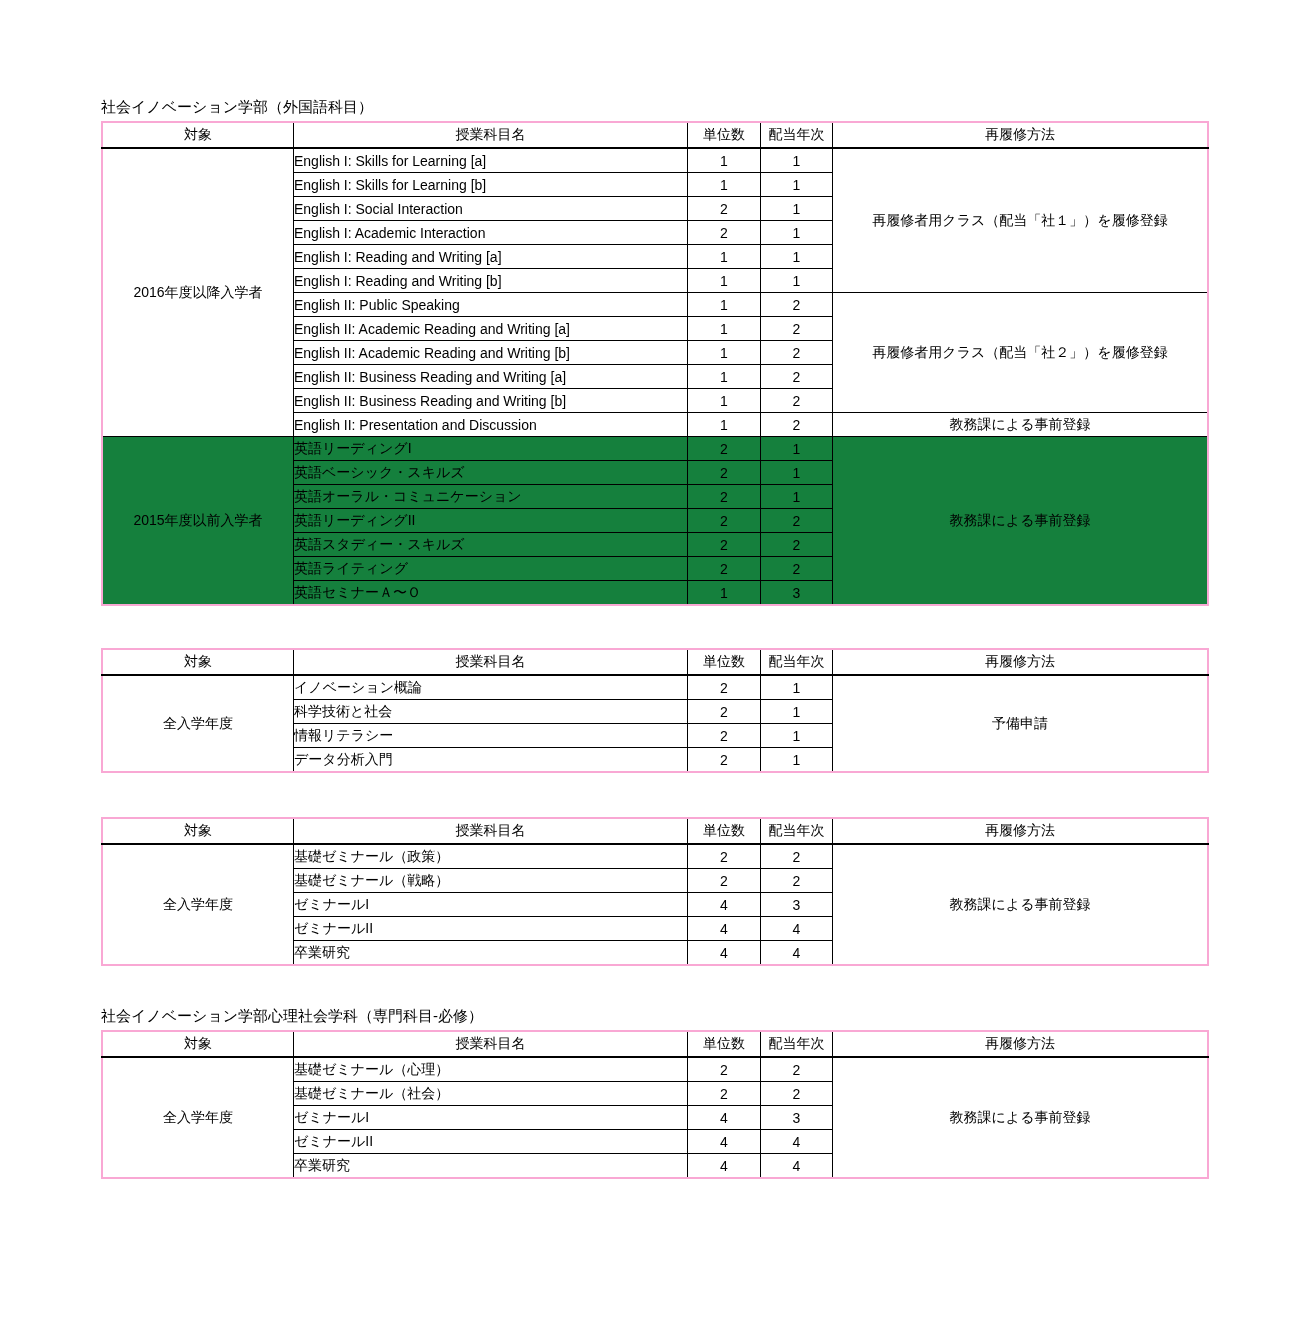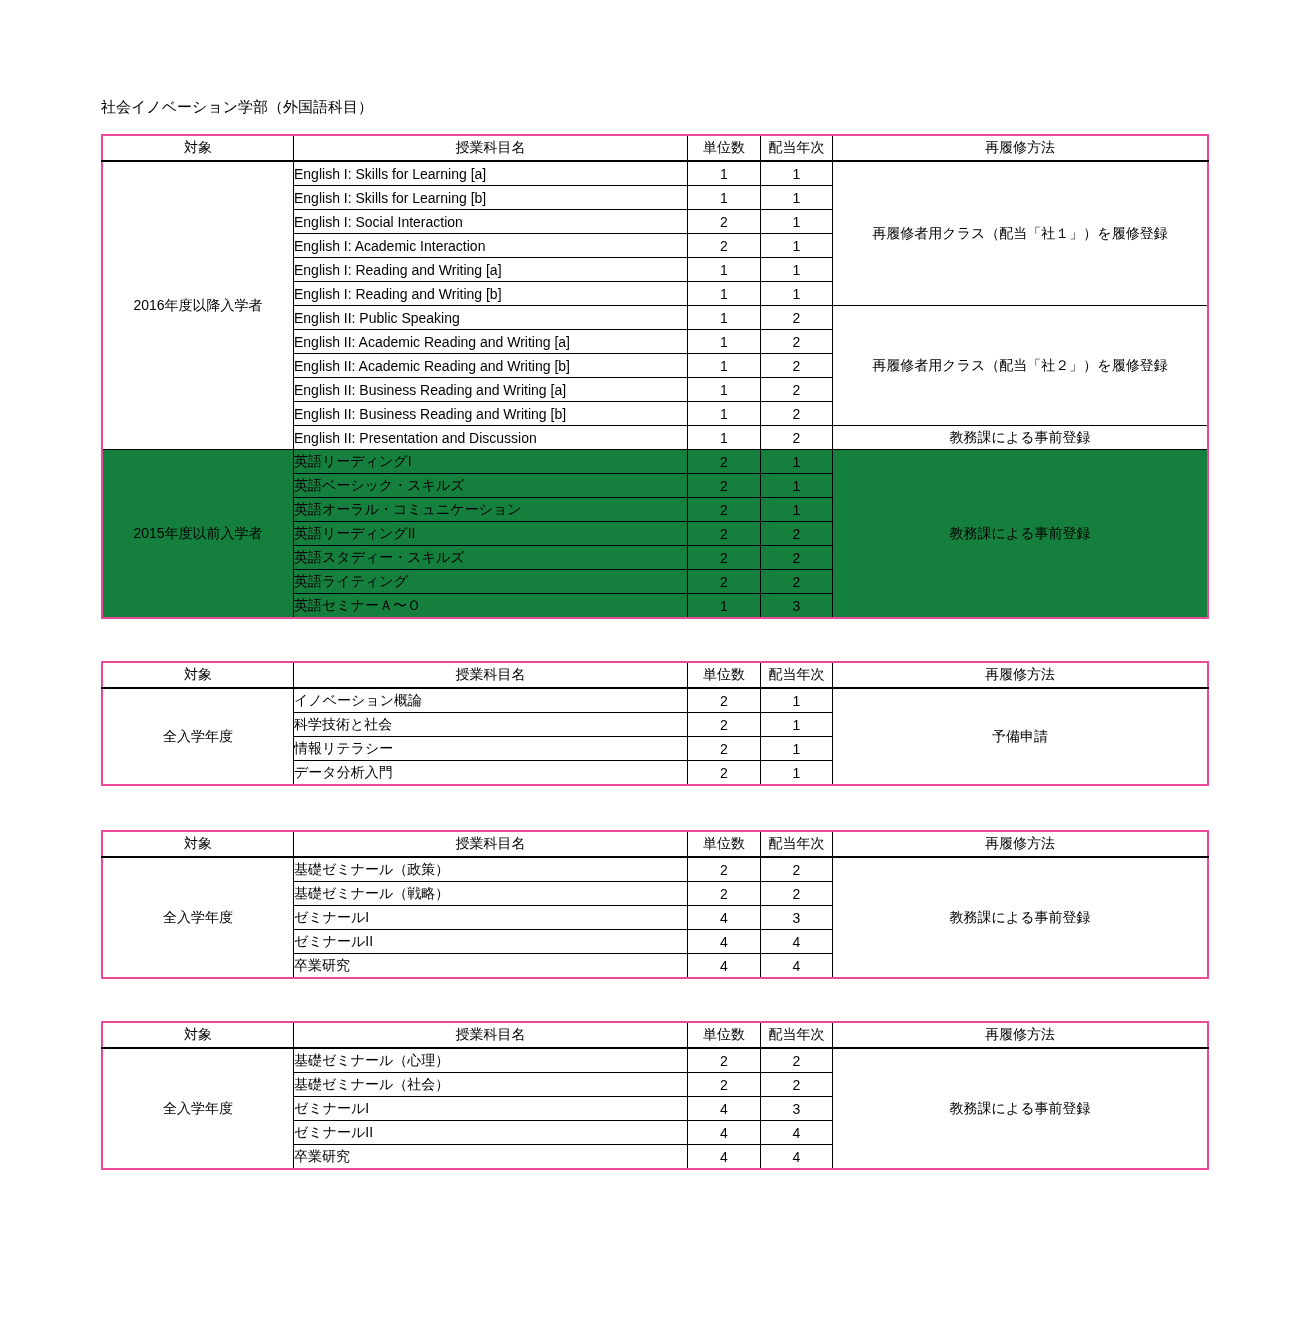--- a/index.html
+++ b/index.html
@@ -20,29 +20,29 @@
     left: 101px;
     top: 0;
     width: 1100px;
   }
   .section {
     margin-bottom: 0;
   }
   .section-title {
     font-size: 15px;
     line-height: 1.0;
-    padding-bottom: 20px;
+    padding-bottom: 7px;
     white-space: nowrap;
     letter-spacing: 0px;
   }
   table.grid {
     border-collapse: collapse;
     table-layout: fixed;
     width: 1100px;
-    border: 2px solid #ec4899;
+    border: 2px solid #f9a8d4;
   }
   table.grid td, table.grid th {
     border: 1px solid #000000;
     font-weight: normal;
     font-size: 14px;
     padding: 0;
     height: 23px;
     vertical-align: middle;
     background-clip: padding-box;
   }
@@ -268,20 +268,21 @@
             <tr>
               <td class="c-subject">卒業研究</td>
               <td class="c-credits">4</td>
               <td class="c-year">4</td>
             </tr>
           </tbody>
         </table>
       </div>
       <div class="gap-c"></div>
       <div class="section">
+        <div class="section-title">社会イノベーション学部心理社会学科（専門科目-必修）</div>
         <table class="grid">
           <thead>
             <tr>
               <td class="c-target">対象</td>
               <td class="c-subject" style="text-align: center;">授業科目名</td>
               <td class="c-credits">単位数</td>
               <td class="c-year">配当年次</td>
               <td class="c-method" style="text-align: center;">再履修方法</td>
             </tr>
           </thead>

